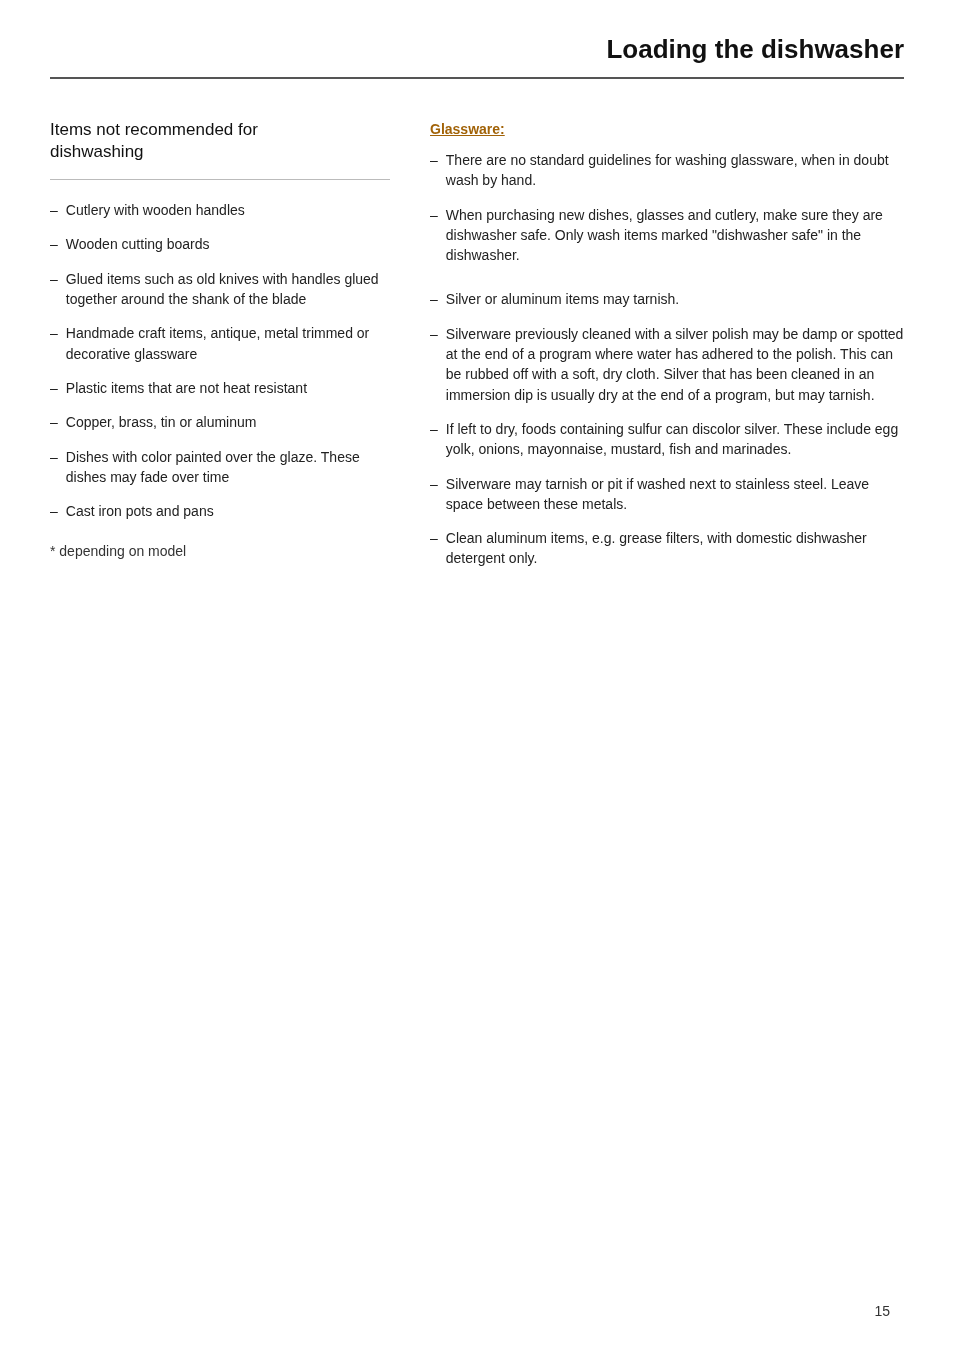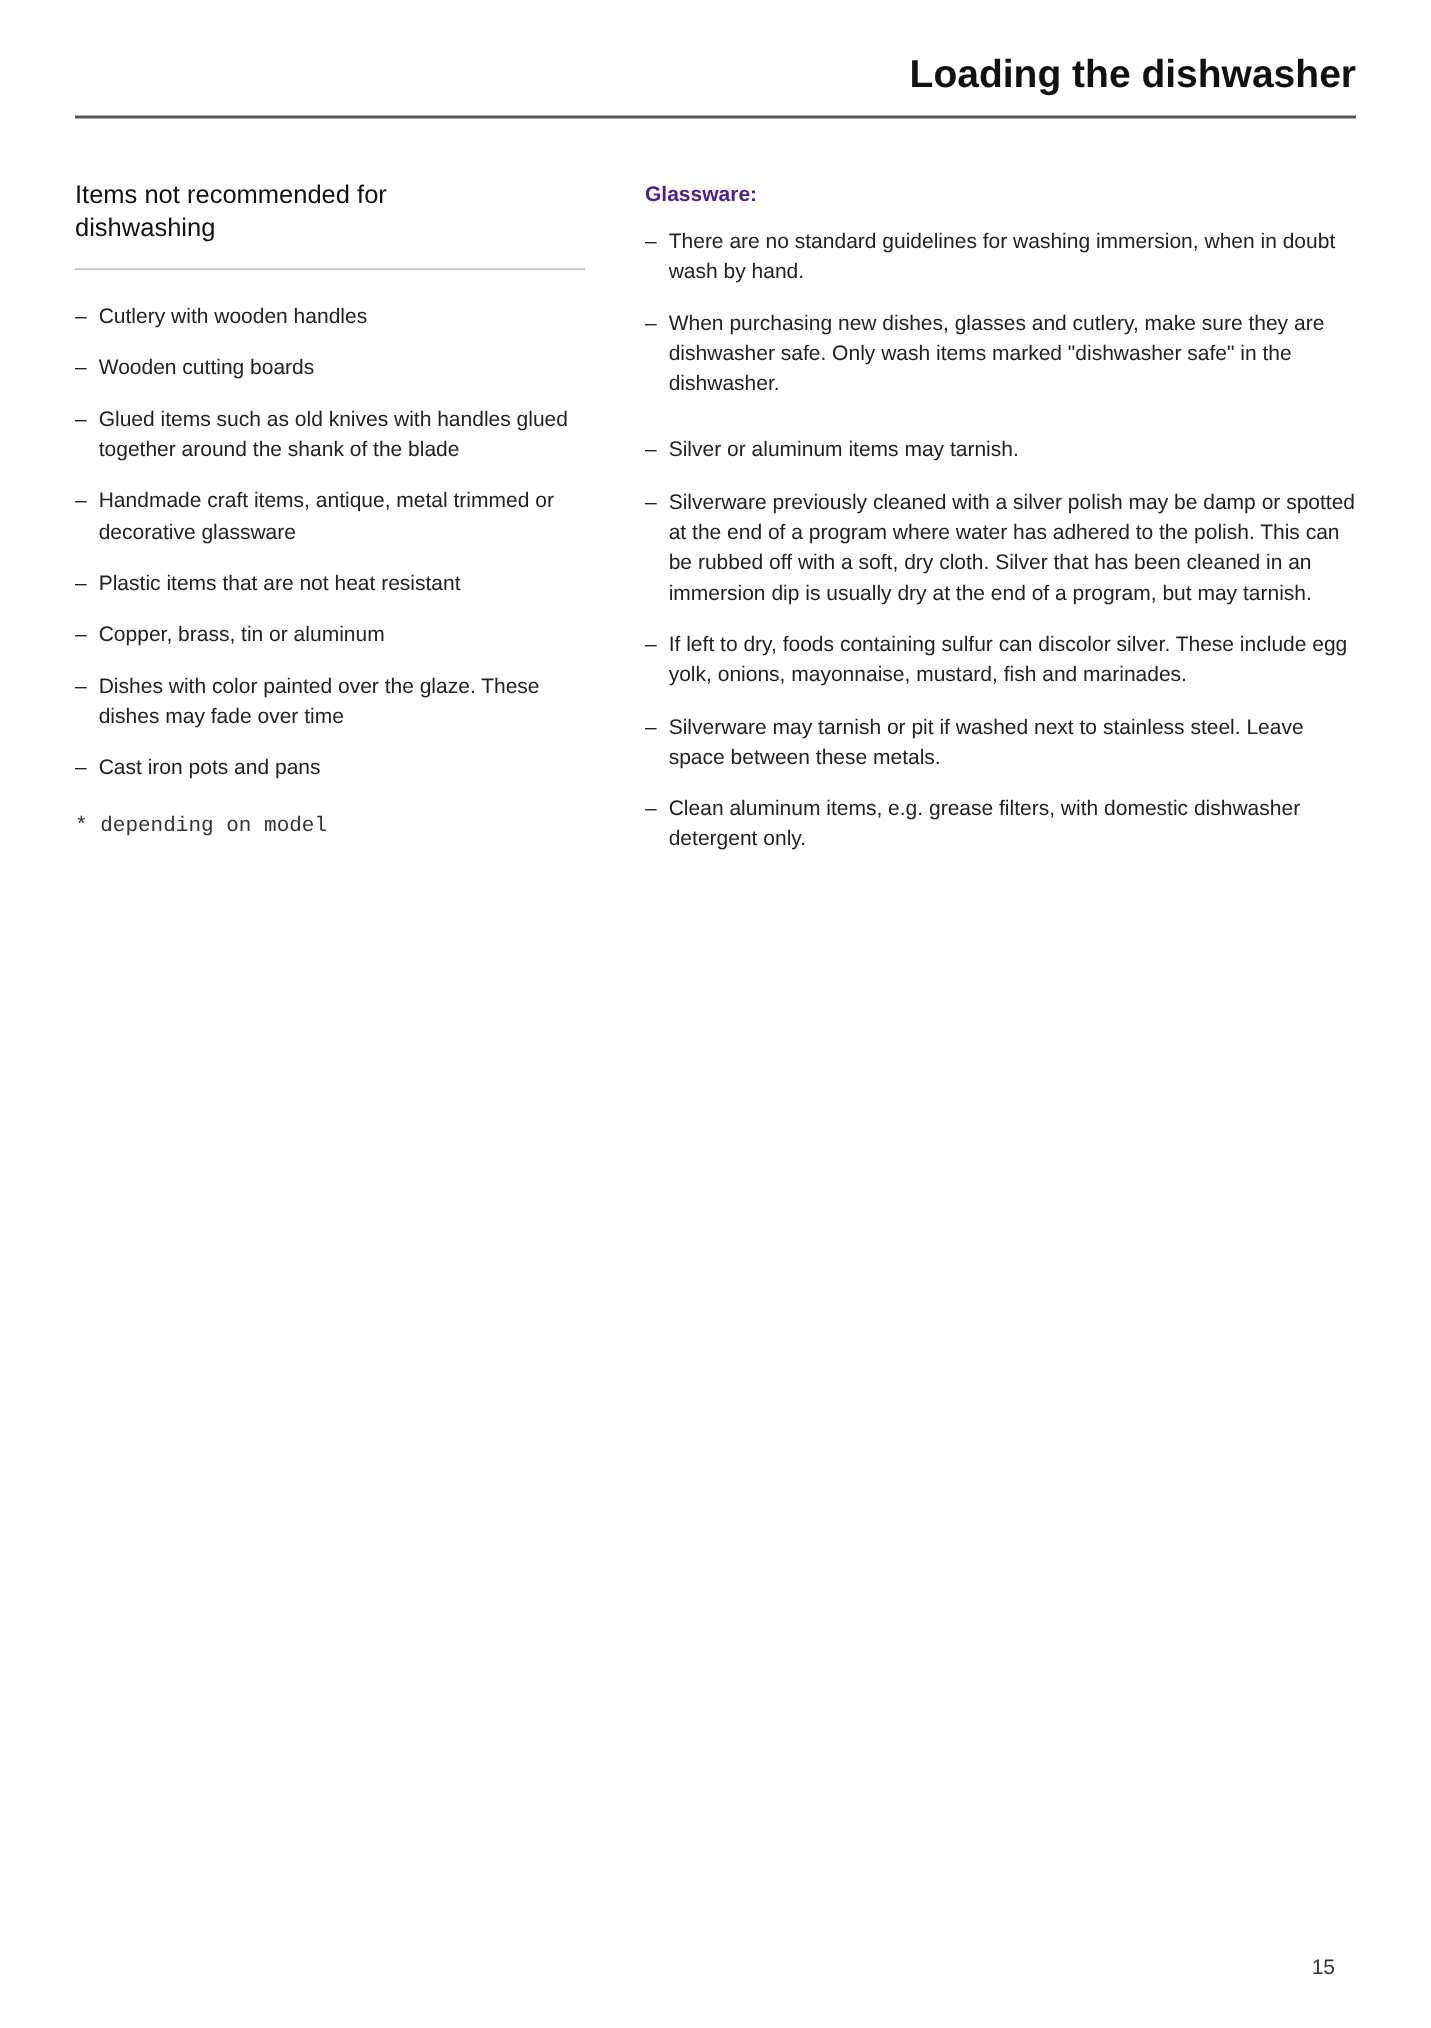--- a/index.html
+++ b/index.html
@@ -50,23 +50,24 @@
       font-size: 17px;
       font-weight: normal;
       color: #111;
       margin-bottom: 16px;
       line-height: 1.3;
     }
 
     .subsection-heading {
       font-size: 14px;
       font-weight: bold;
-      color: #4c1d95;
+      color: #a16207;
       margin-bottom: 10px;
       margin-top: 20px;
+      text-decoration: underline;
     }
 
     .subsection-heading:first-child {
       margin-top: 0;
     }
 
     .bullet-list {
       list-style: none;
       padding: 0;
       margin: 0;
@@ -83,21 +84,20 @@
 
     .bullet-list li .dash {
       flex-shrink: 0;
       margin-top: 0px;
     }
 
     .footnote {
       margin-top: 20px;
       font-size: 14px;
       color: #333;
-      font-family: Liberation Mono, monospace;
     }
 
     .page-number {
       position: fixed;
       bottom: 30px;
       right: 64px;
       font-size: 14px;
       color: #333;
     }
 
@@ -164,21 +164,21 @@
     <p class="footnote">* depending on model</p>
   </div>
 
   <div class="right-column">
 
     <div class="right-section">
       <h3 class="subsection-heading">Glassware:</h3>
       <ul class="bullet-list" id="glassware-list">
       <li>
             <span class="dash">–</span>
-            <span>There are no standard guidelines for washing immersion, when in doubt wash by hand.</span>
+            <span>There are no standard guidelines for washing glassware, when in doubt wash by hand.</span>
           </li>
           <li>
             <span class="dash">–</span>
             <span>When purchasing new dishes, glasses and cutlery, make sure they are dishwasher safe. Only wash items marked "dishwasher safe" in the dishwasher.</span>
           </li>
         </ul>
     </div>
 
     <div class="right-section">
       <ul class="bullet-list" id="silver-list">

